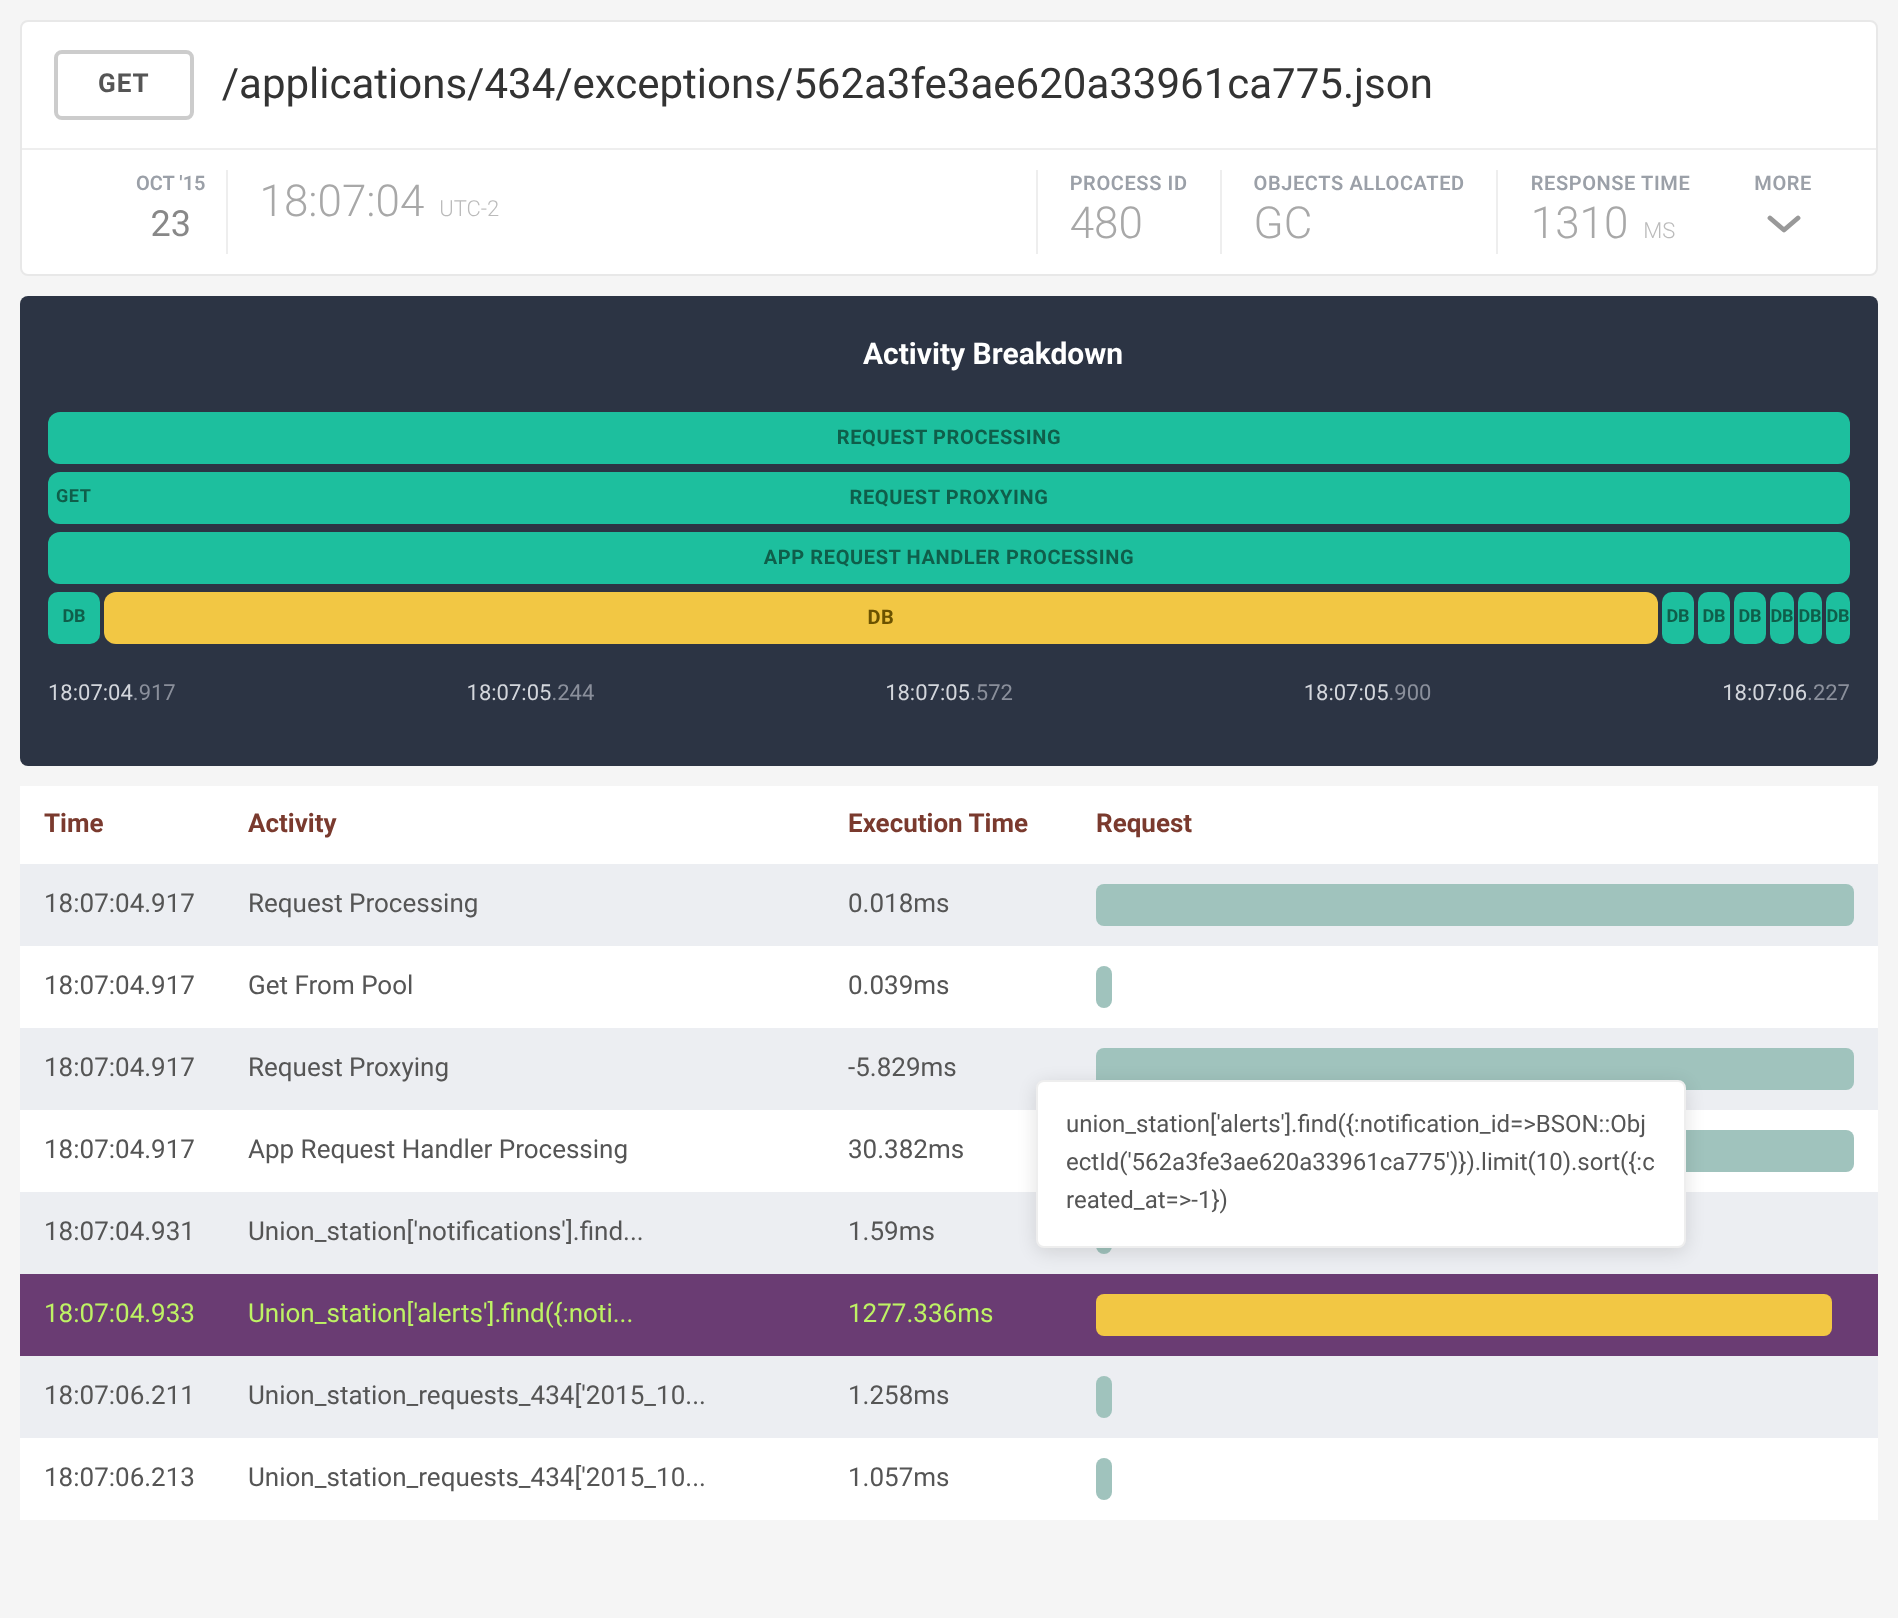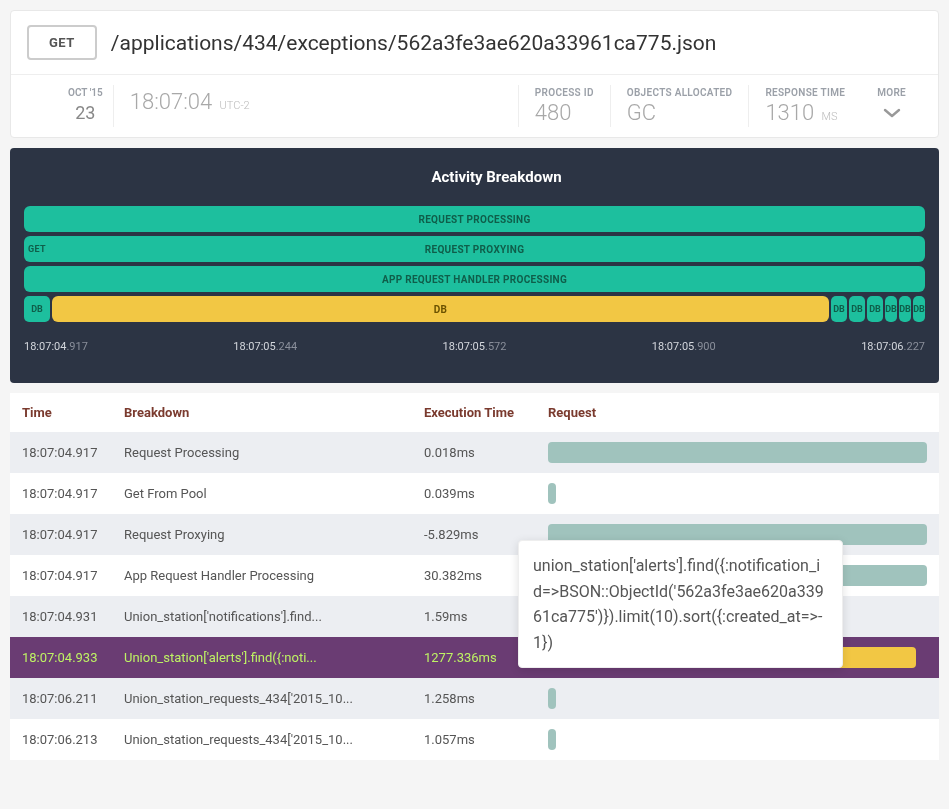--- a/index.html
+++ b/index.html
@@ -204,21 +204,21 @@
     .duration-bar.teal { background: #a0c3bd; }
     .duration-bar.yellow { background: #f2c744; }
     .tooltip {
       position: absolute;
       background: #fff;
       border: 1px solid #eee;
       border-radius: 4px;
       box-shadow: 0 2px 10px rgba(0,0,0,0.12);
       padding: 12px 14px;
       width: 325px;
-      font-size: 16px;
+      font-size: 12px;
       line-height: 1.6;
       color: #555;
       z-index: 10;
       word-break: break-word;
     }
   </style>
 </head>
 <body>
 
 <div class="card">
@@ -294,21 +294,21 @@
       <span>18:07:05<span class="frac">.244</span></span>
       <span>18:07:05<span class="frac">.572</span></span>
       <span>18:07:05<span class="frac">.900</span></span>
       <span>18:07:06<span class="frac">.227</span></span>
     </div>
 </div>
 
 <div class="table-card" style="position:relative">
   <div class="table-header">
     <div class="col-time">Time</div>
-    <div class="col-activity">Breakdown</div>
+    <div class="col-activity">Activity</div>
     <div class="col-exec">Execution Time</div>
     <div class="col-duration">Request</div>
   </div>
   <div id="table-body">
       <div class="table-row alt">
         <div class="col-time">18:07:04.917</div>
         <div class="col-activity">Request Processing</div>
         <div class="col-exec">0.018ms</div>
         <div class="col-duration">
           <div class="duration-bar teal" style="width: 100%;"></div>

